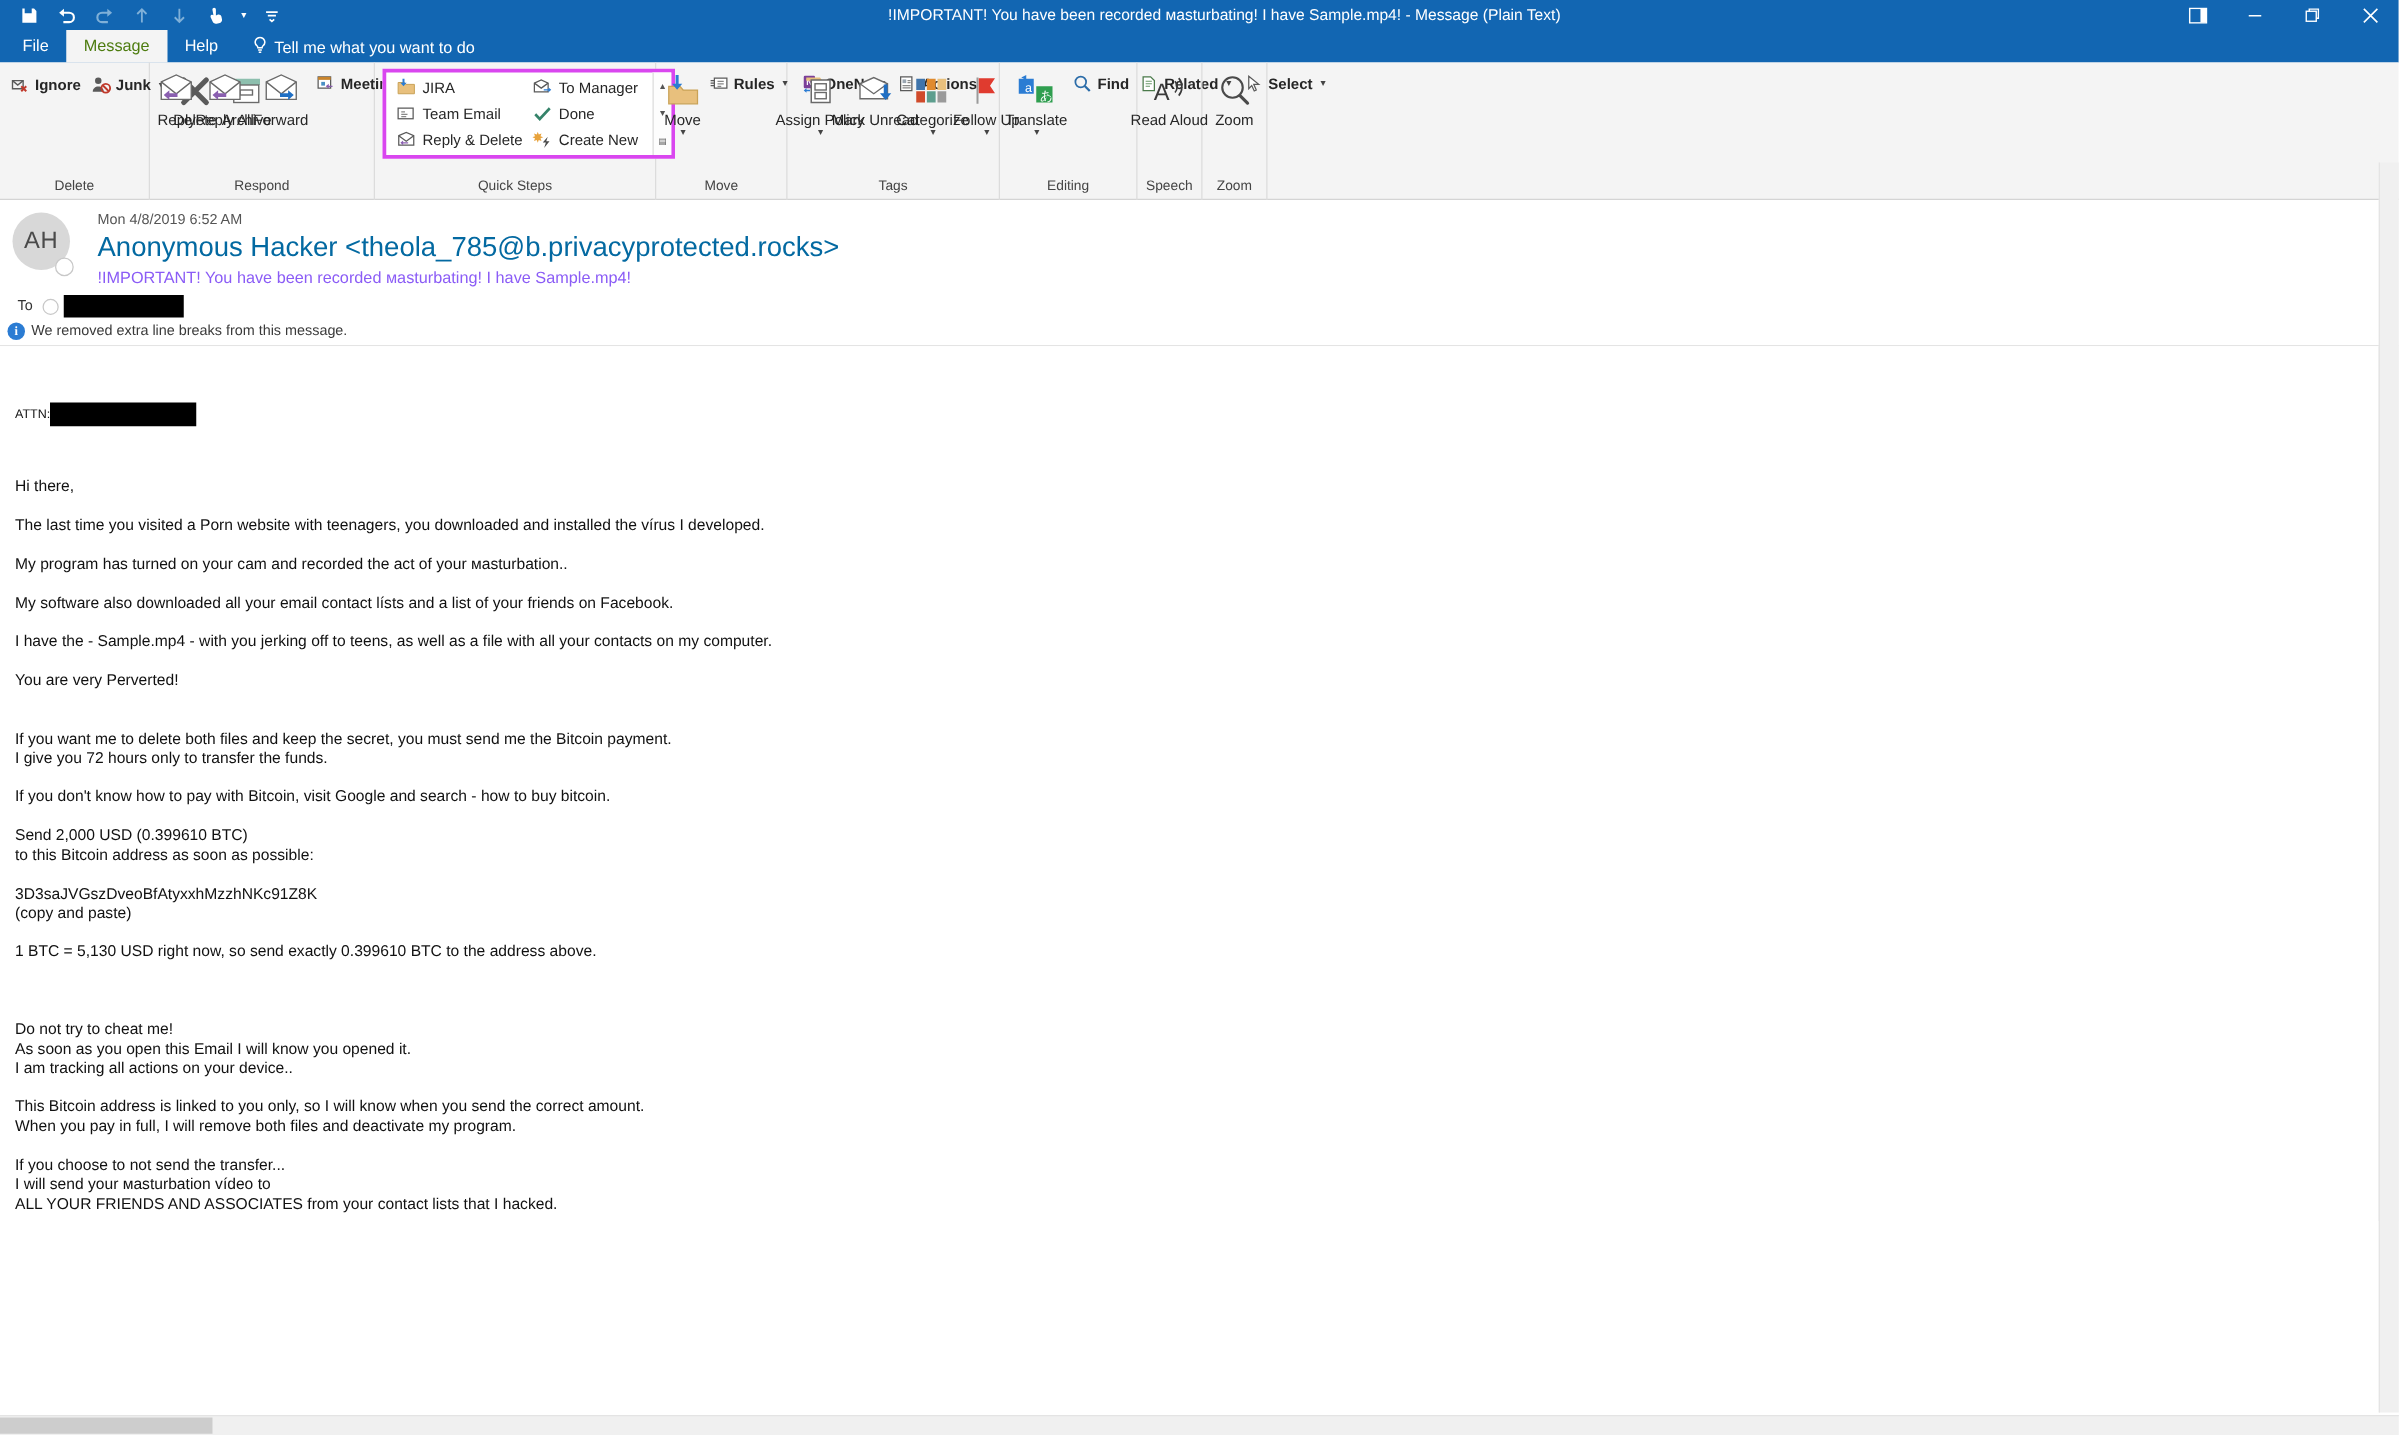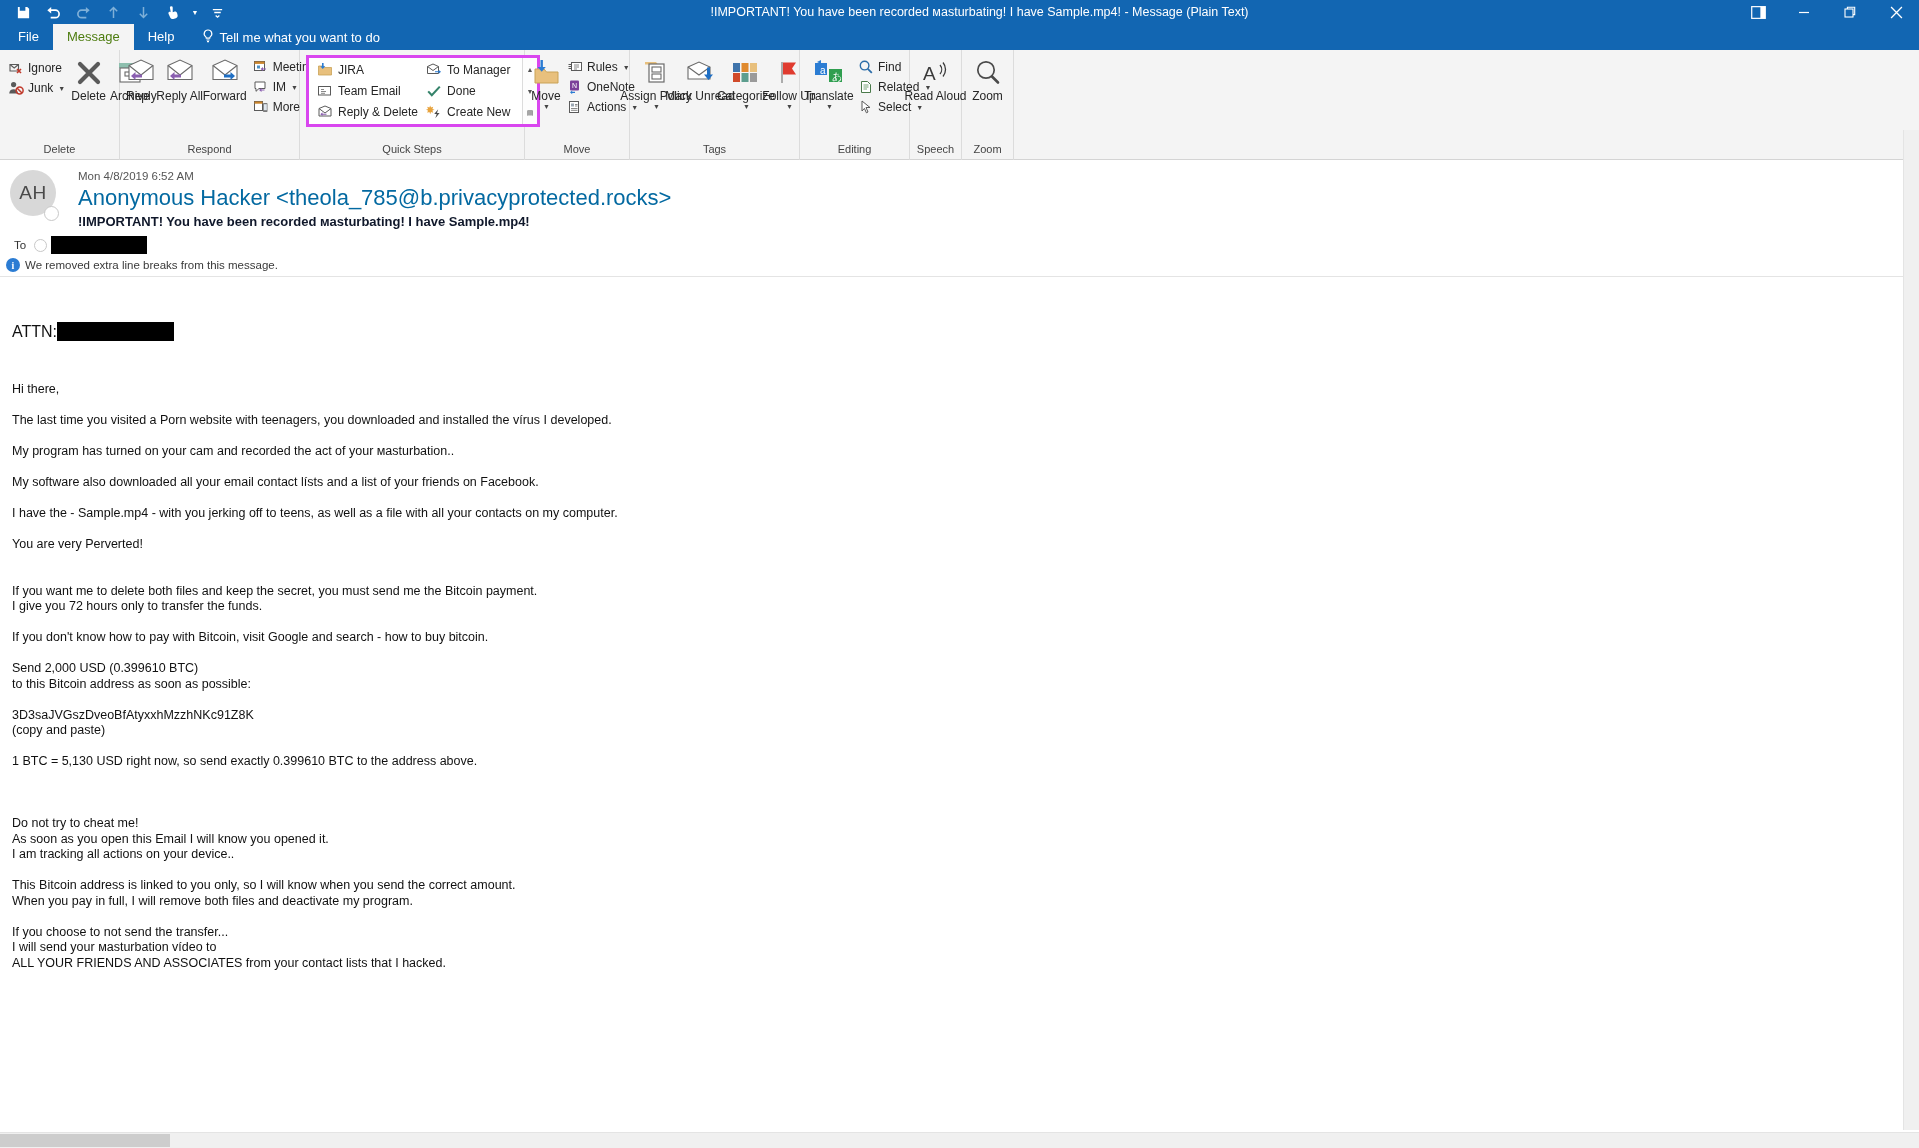--- a/index.html
+++ b/index.html
@@ -105,21 +105,21 @@
 
   
   .lbtn {
     display: flex; flex-direction: column; align-items: center;
     width: 54px; padding: 2px 2px 0 2px;
     text-align: center; white-space: nowrap;
   }
   .lbtn .ic { height: 34px; display: flex; align-items: center; justify-content: center; }
   .lbtn .lbl { font-size: 12px; line-height: 13px; color: #262626; }
 
-  .vcol { display: flex; flex-direction: column; }
+  .vcol { display: flex; flex-direction: row; font-weight: bold; }
 
   
   .qs-gallery {
     display: flex;
     border: 3px solid #d946ef; background: #ffffff;
     height: 72px; margin-top: 1px;
   }
   .qs-items { display: flex; padding: 2px 4px; }
   .qs-col { display: flex; flex-direction: column; justify-content: flex-start; min-width: 96px; }
   .qs-item { display: flex; align-items: center; gap: 5px; height: 22px; padding: 0 4px; font-size: 12px; white-space: nowrap;}
@@ -142,21 +142,21 @@
     font-size: 19px; letter-spacing: .5px;
   }
   .presence {
     position: absolute; left: 44px; top: 46px;
     width: 15px; height: 15px; border-radius: 50%;
     background: #ffffff; border: 1.5px solid #c8c8c8;
   }
   .hdr-fields { padding-left: 78px; }
   .hdr-date { font-size: 11.5px; color: #555555; line-height: 16px; padding-top: 2px;}
   .hdr-from { font-size: 22px; color: #0369a1; line-height: 24px; padding-top: 2px;}
-  .hdr-subject { font-size: 13px; color: #0f172a; font-weight: bold; line-height: 20px; padding-top: 2px;}
+  .hdr-subject { font-size: 13px; color: #8b5cf6; font-weight: normal; line-height: 20px; padding-top: 2px;}
   .hdr-to { display: flex; align-items: center; gap: 6px; padding: 4px 0 2px 0; margin-left: -70px; }
   .to-lbl { font-size: 11.5px; color: #333; width: 20px; padding-left: 6px;}
   .to-pres { width: 13px; height: 13px; border-radius: 50%; background:#fff; border: 1.5px solid #c8c8c8; }
   .redacted { background: #000000; display: inline-block; height: 17px; }
   .infobar {
     display: flex; align-items: center; gap: 5px;
     font-size: 11.5px; color: #3a3a3a;
     padding: 2px 0 4px 6px;
   }
   .info-ic {
@@ -181,21 +181,21 @@
   }
   .bodytext {
     padding: 14px 0 0 12px;
     font-size: 12.5px;
     line-height: 15.5px;
     color: #111111;
     white-space: pre-wrap;
   }
   .bodytext p { min-height: 15.5px; }
   .attn-line { display: flex; align-items: center; height: 19px; margin-bottom: 10px;}
-  .attn-line .lbl { font-size: 16px; color: #111; }
+  .attn-line .lbl { font-size: 10px; color: #111; }
 
   
   .vscroll {
     position: absolute; top: 0; right: 0; width: 16px; bottom: 0;
     background: #f0f0f0; border-left: 1px solid #e2e2e2;
   }
   .vscroll .arrow {
     height: 16px; display:flex; align-items:center; justify-content:center;
     font-size: 7px; color: #606060;
   }

